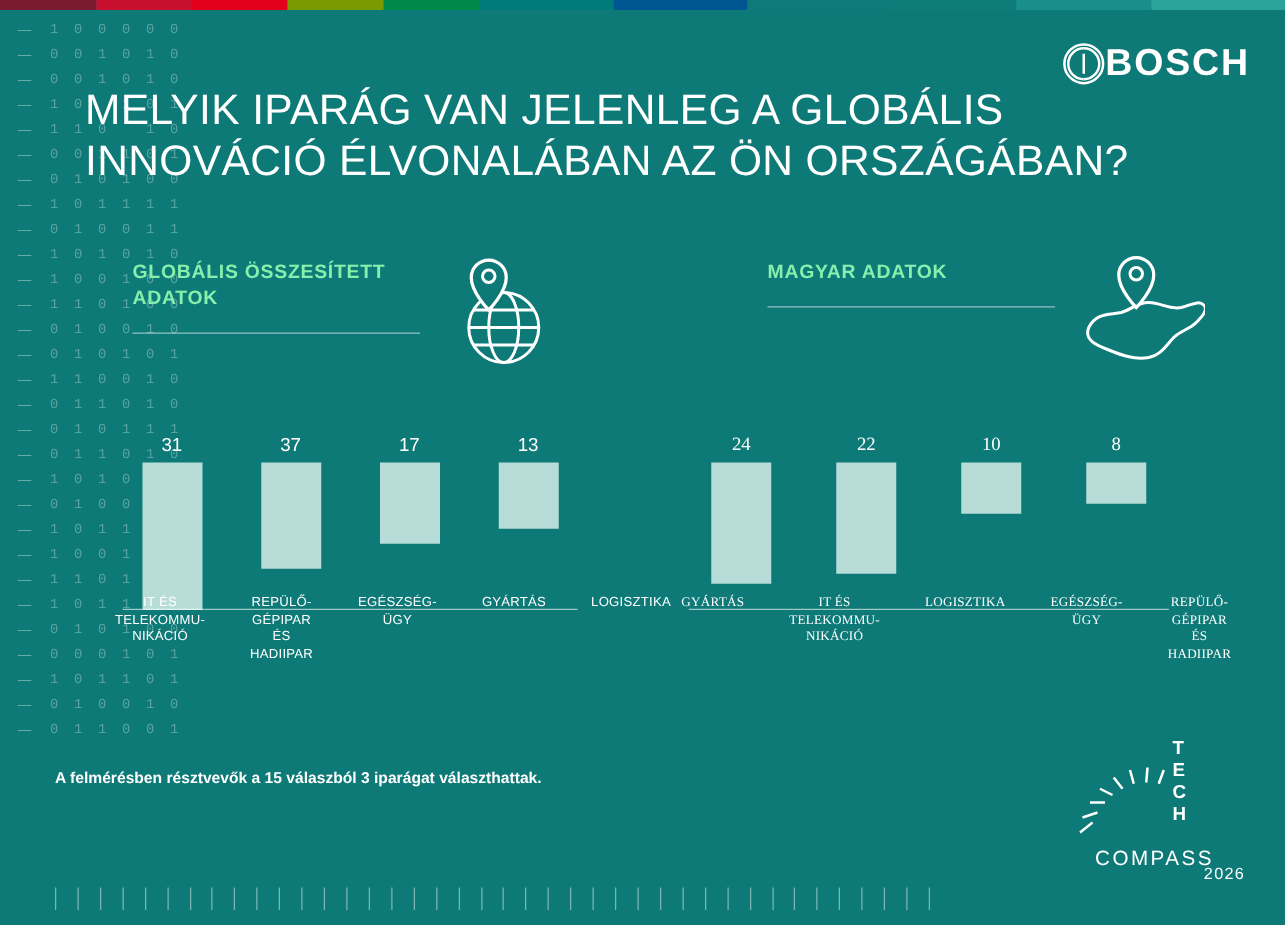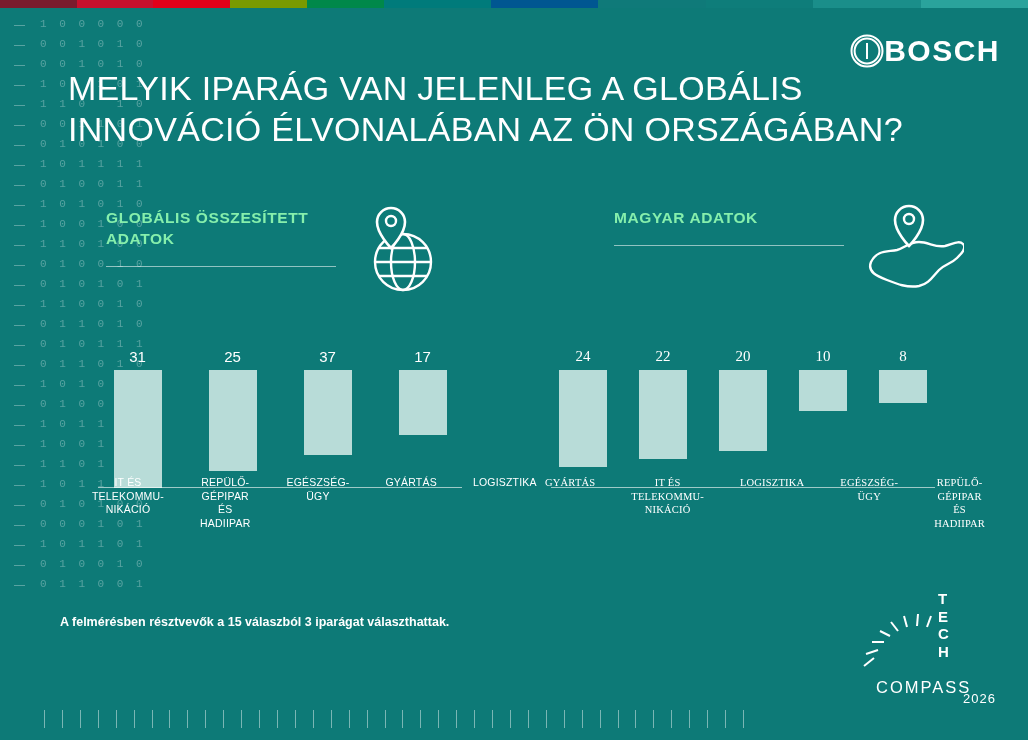--- a/index.html
+++ b/index.html
@@ -173,21 +173,20 @@
     white-space: pre-line;
   }
 
   
   .note-bold {
     position: absolute;
     top: 615px; left: 44px;
     color: #ffffff;
     font-size: 12.5px;
     font-weight: bold;
-    margin-left: 16px;
   }
   .note {
     position: absolute;
     top: 646px; left: 44px;
     width: 800px;
     color: #ffffff;
     font-size: 11.5px;
     line-height: 1.42;
   }
 
@@ -341,30 +340,30 @@
     </div>
   </div>
 
   <div class="chart" id="chart-global">
     <div class="bars">
       <div class="barcell">
         <span class="barval">31</span>
         <div class="bar" style="height:125px"></div>
       </div>
       <div class="barcell">
-        <span class="barval">25</span>
-        <div class="bar" style="height:101px"></div>
-      </div>
-      <div class="barcell">
         <span class="barval">37</span>
         <div class="bar" style="height:85px"></div>
       </div>
       <div class="barcell">
         <span class="barval">17</span>
         <div class="bar" style="height:65px"></div>
+      </div>
+      <div class="barcell">
+        <span class="barval">13</span>
+        <div class="bar" style="height:53px"></div>
       </div>
     </div>
     <div class="axis"></div>
     <div class="labels">
       <div class="labelcell">IT ÉS
 TELEKOMMU-
 NIKÁCIÓ</div>
       <div class="labelcell">REPÜLŐ-
 GÉPIPAR ÉS
 HADIIPAR</div>
@@ -377,24 +376,20 @@
 
   <div class="chart" id="chart-hu">
     <div class="bars">
       <div class="barcell">
         <span class="barval">24</span>
         <div class="bar" style="height:97px"></div>
       </div>
       <div class="barcell">
         <span class="barval">22</span>
         <div class="bar" style="height:89px"></div>
-      </div>
-      <div class="barcell">
-        <span class="barval">20</span>
-        <div class="bar" style="height:81px"></div>
       </div>
       <div class="barcell">
         <span class="barval">10</span>
         <div class="bar" style="height:41px"></div>
       </div>
       <div class="barcell">
         <span class="barval">8</span>
         <div class="bar" style="height:33px"></div>
       </div>
     </div>

